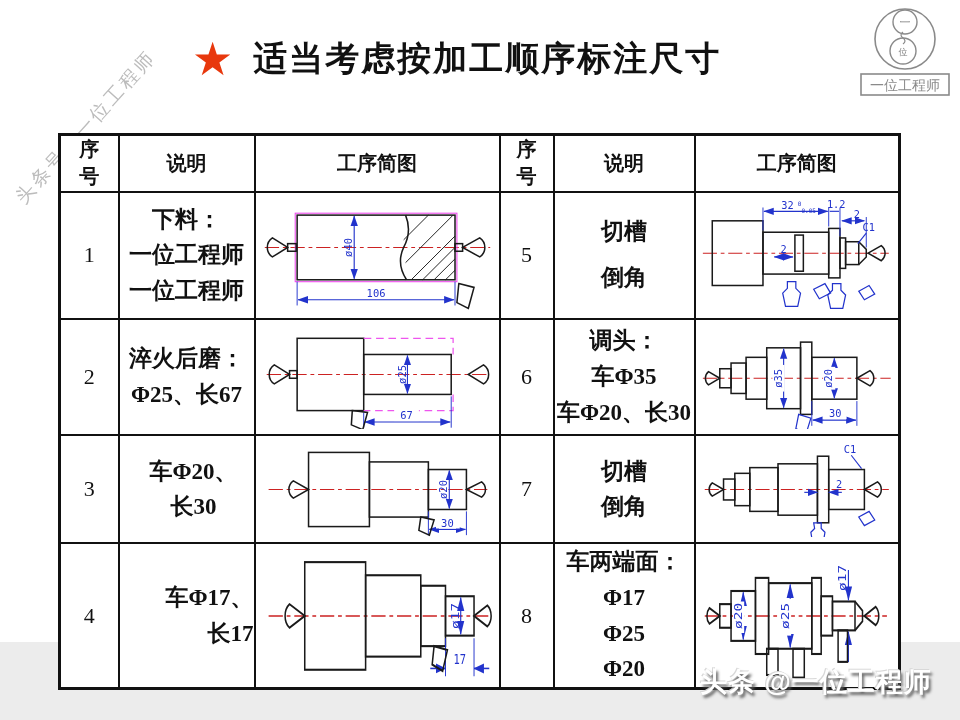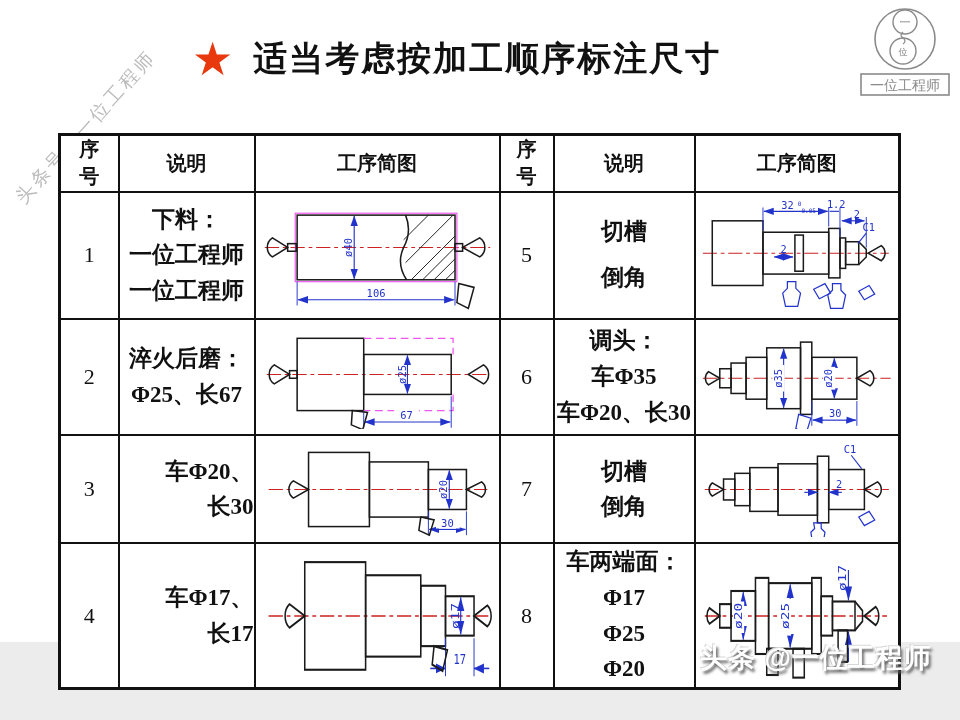--- a/index.html
+++ b/index.html
@@ -46,21 +46,21 @@
   .cl { stroke:#cc2222; stroke-width:1.1; fill:none; stroke-dasharray:15 4 4 4; }
   .dl { stroke:#2233cc; stroke-width:1.2; fill:none; }
   .xl { stroke:#2233cc; stroke-width:1; fill:none; }
   .tb { stroke:#2233cc; stroke-width:1.3; fill:none; }
   .dt { fill:#2233cc; font-family:"DejaVu Sans Mono", monospace; font-size:11px; }
   .dts { fill:#2233cc; font-family:"DejaVu Sans Mono", monospace; font-size:6.5px; }
   .wbg { fill:#ffffff; }
 
   
   .footer {
-    position:absolute; left:700px; top:640px; font-size:27px; font-weight:bold;
+    position:absolute; left:700px; top:664px; font-size:27px; font-weight:bold;
     color:#ffffff; text-shadow:2px 3px 3px #5f5f5f, -1px -1px 0 #d8d8d8;
     font-family:"Liberation Sans", sans-serif; letter-spacing:1px;
   }
 </style>
 </head>
 <body>
 
 <svg width="0" height="0" style="position:absolute" aria-hidden="true">
   <defs>
     <marker id="ae" viewBox="0 0 10 8" markerWidth="11" markerHeight="9" refX="9.5" refY="4" orient="auto" markerUnits="userSpaceOnUse">
@@ -245,21 +245,21 @@
         <line class="dl" x1="119" y1="100" x2="165" y2="100" marker-start="url(#as)" marker-end="url(#ae)"></line>
         <rect class="wbg" x="131" y="87" width="24" height="12"></rect>
         <text class="dt" x="143" y="97" text-anchor="middle">30</text>
         <path class="tb" d="M104,94 l13,4 -5,16 -11,-5 z"></path>
       </svg>
     </td>
   </tr>
 
   <tr style="height:103px">
     <td class="num">3</td>
-    <td class="desc" style="text-align:right; padding-left:14px;margin-top:40px;">
+    <td class="desc" style="text-align:center; padding-left:14px;margin-top:40px;">
       <span class="dline">车Φ20、</span>
       <span class="dline">长30</span>
     </td>
     <td class="sk">
       <svg viewBox="0 0 245 101" preserveAspectRatio="none">
         <line class="cl" x1="8" y1="51" x2="238" y2="51"></line>
         <rect class="ol" x="50" y="12" width="64" height="78"></rect>
         <rect class="ol" x="114" y="22" width="62" height="58"></rect>
         <rect class="ol" x="176" y="30" width="40" height="42"></rect>
         <path class="ol" d="M50,51 L34,42 a11,11 0 0 0 0,18 z"></path>

